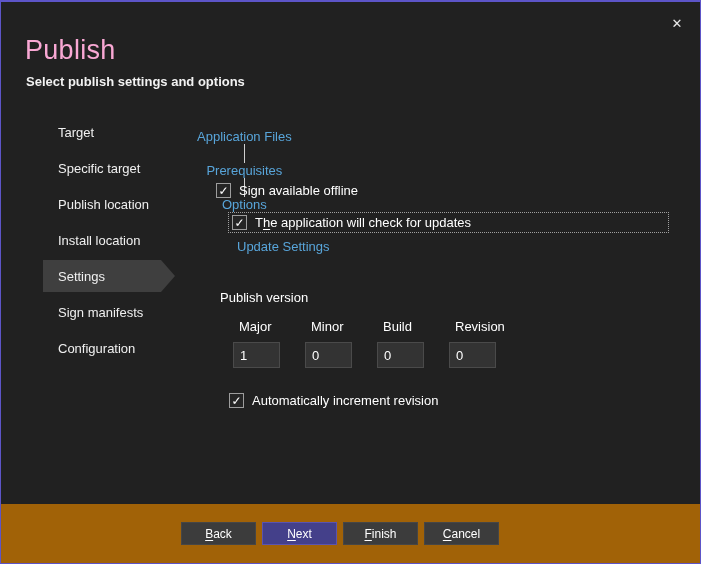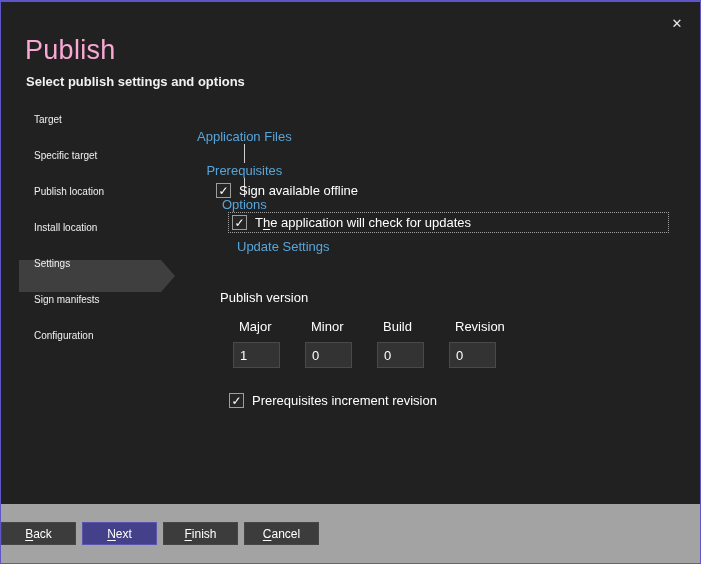--- a/index.html
+++ b/index.html
@@ -31,24 +31,25 @@
     width: 22px; height: 22px;
     display: flex; align-items: center; justify-content: center;
     font-size: 13px; color: #e8e8e8; cursor: pointer;
   }
   
   .sidebar {
     position: absolute; left: 0; top: 112px; width: 186px;
   }
   .side-item {
     position: relative; height: 36px;
-    display: flex; 
+    display: flex; align-items: center;
     padding-left: 33px;
-    font-size: 10px; color: #f0f0f0; cursor: pointer;
+    font-size: 13px; color: #f0f0f0; cursor: pointer;
     white-space: nowrap;
+    margin-left: 24px;
   }
   .side-item.selected .side-bg {
     position: absolute; left: 18px; top: 2px; right: 26px; bottom: 2px;
     background: #3f3f3f;
   }
   .side-item.selected .side-arrow {
     position: absolute; right: 12px; top: 2px;
     width: 0; height: 0;
     border-top: 16px solid transparent;
     border-bottom: 16px solid transparent;
@@ -106,22 +107,22 @@
     border: 1px solid #4a4a4a;
     color: #ffffff; font-size: 13px;
     font-family: "Liberation Sans", sans-serif;
     padding: 0 6px;
     outline: none;
   }
   .row-autoinc { left: 228px; top: 391px; }
   
   .footer {
     position: absolute; left: 0; right: 0; bottom: 0; height: 59px;
-    background: #a3a3a3;
-    display: flex; align-items: center; justify-content: flex-start;
+    background: #a16207;
+    display: flex; align-items: center; justify-content: center;
     gap: 6px; padding-right: 21px;
   }
   .btn {
     width: 75px; height: 23px;
     background: #3c3c3c;
     border: 1px solid #464646;
     color: #ffffff; font-size: 12px;
     font-family: "Liberation Sans", sans-serif;
     display: flex; align-items: center; justify-content: center;
     cursor: pointer;
@@ -210,21 +211,21 @@
     <div class="pv-col">
       <div class="pv-name">Revision</div>
       <input value="0" style="">
     </div>
   </div>
 
   <div class="chk-row row-autoinc">
     <span class="checkbox">
       <span>✓</span>
     </span>
-    <span>Prerequisites increment revision</span>
+    <span>Automatically increment revision</span>
   </div>
 
   <div class="footer">
     <button class="btn">
         <span><span class="mnemonic">B</span><span>ack</span></span>
       </button>
     <button class="btn primary">
         <span><span class="mnemonic">N</span><span>ext</span></span>
       </button>
     <button class="btn">

